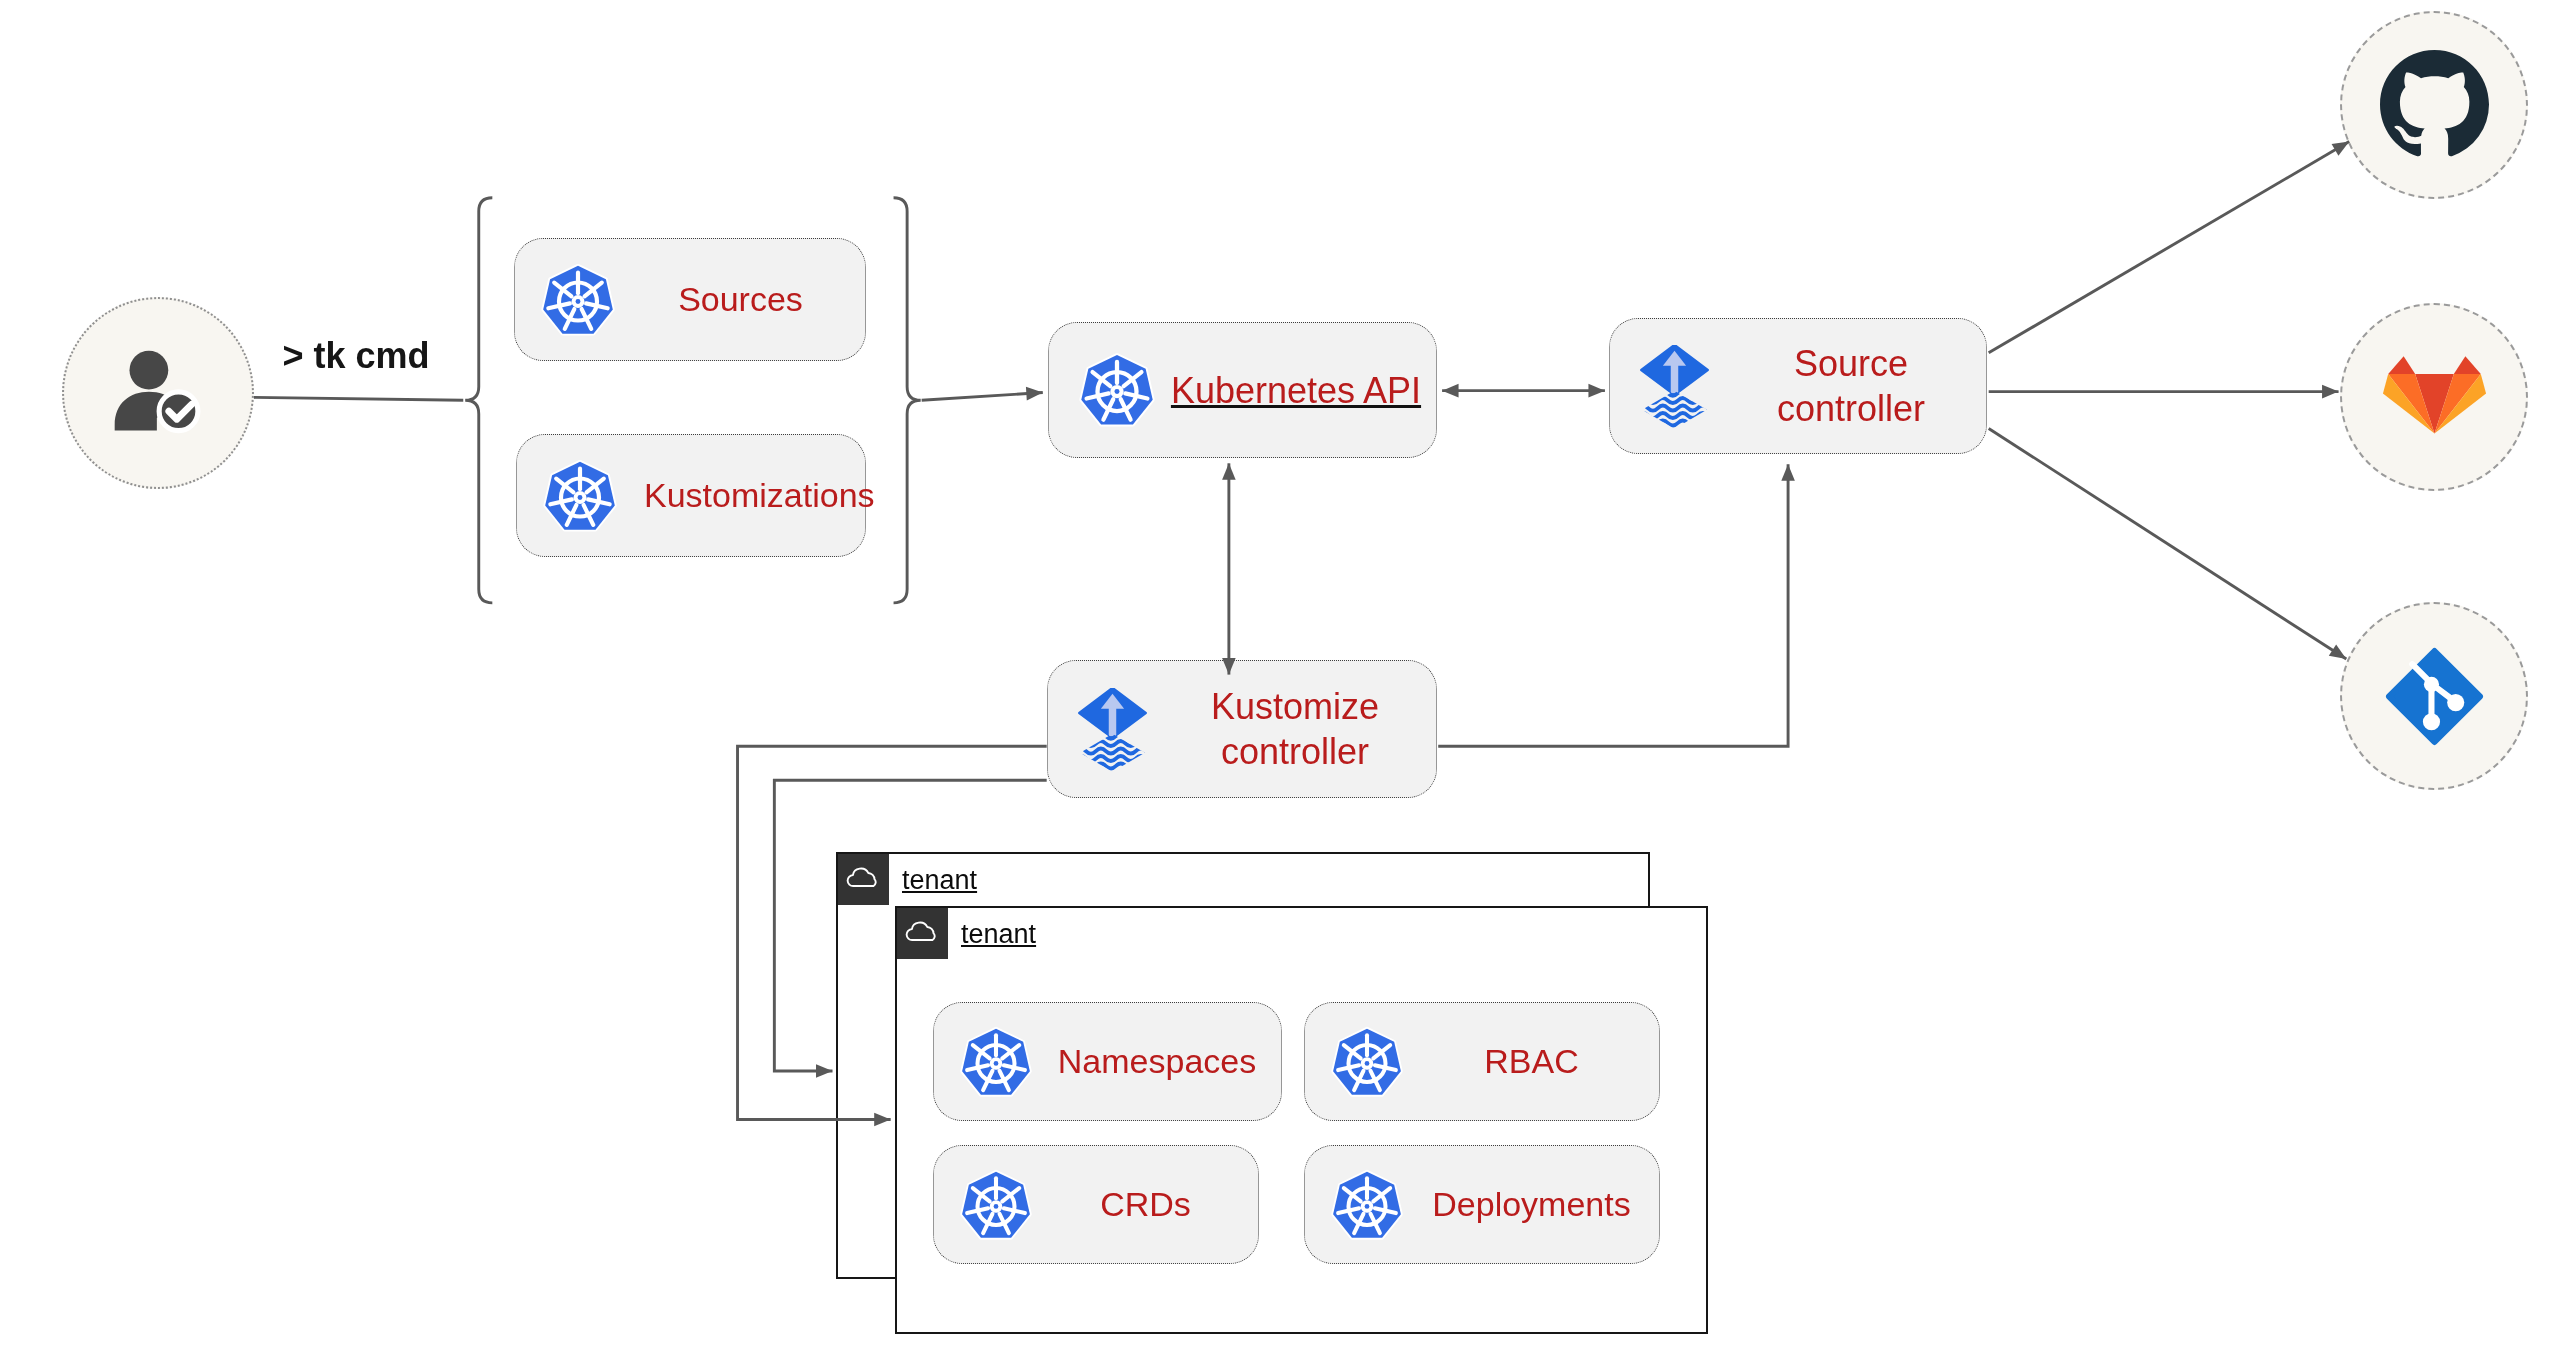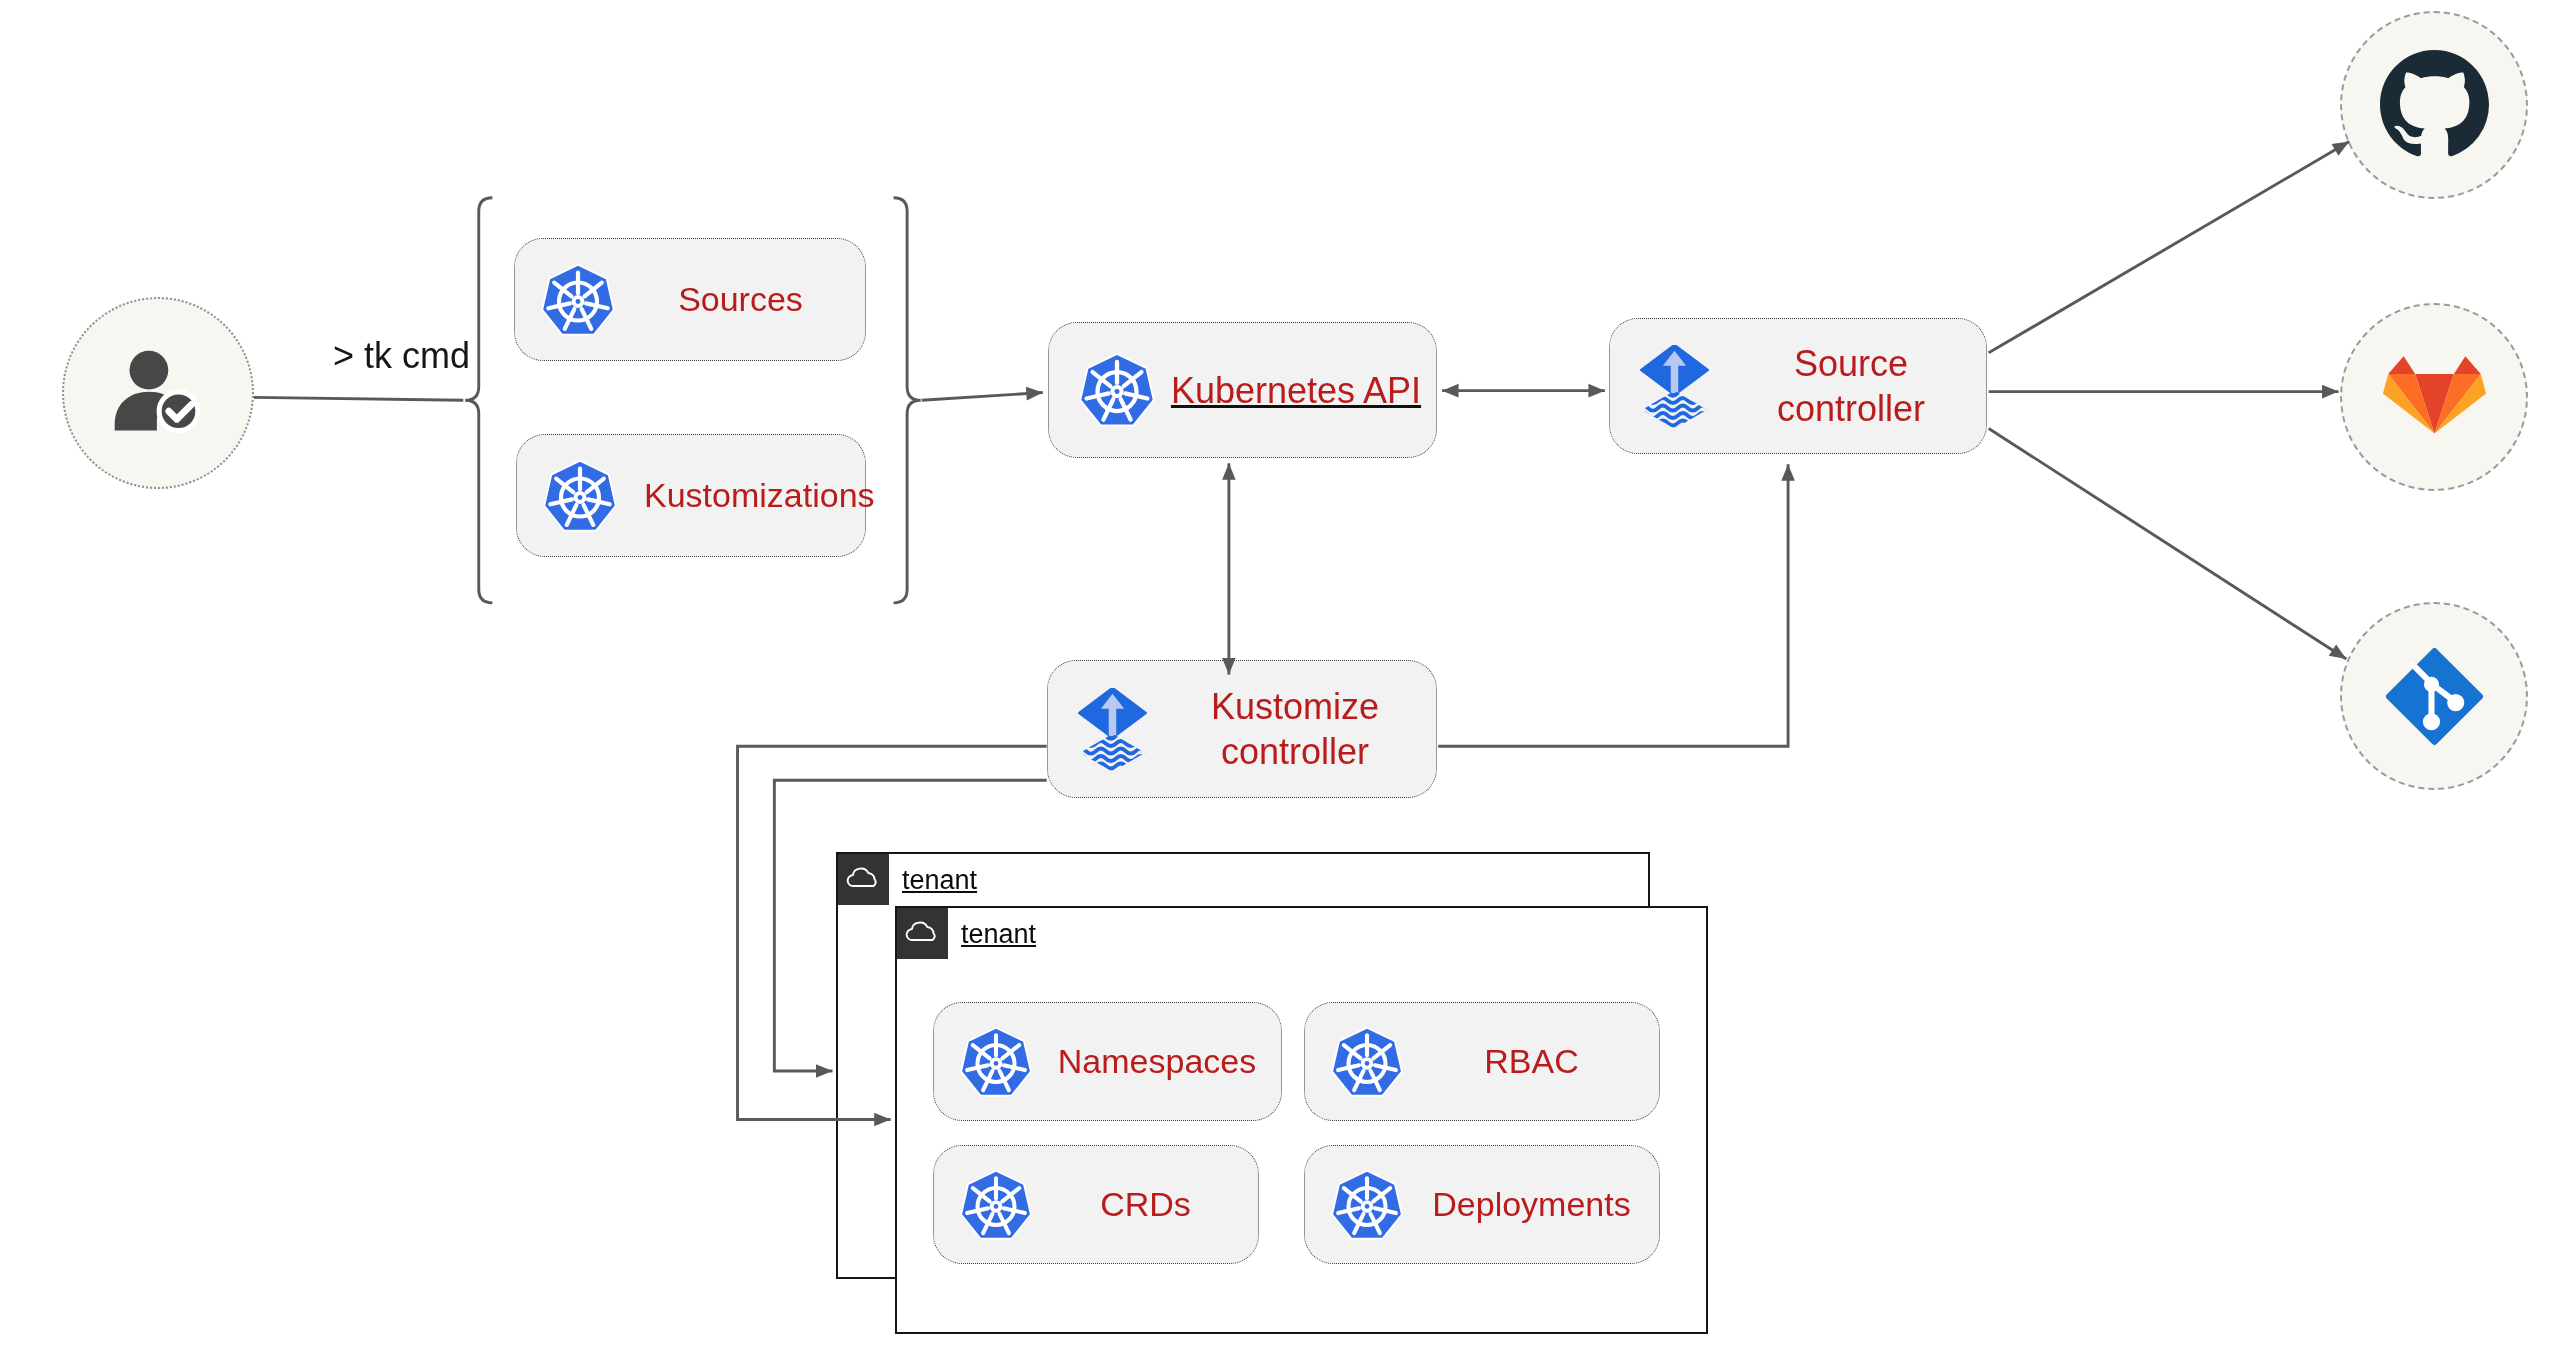--- a/index.html
+++ b/index.html
@@ -11,21 +11,21 @@
         border-radius:29px;display:flex;align-items:center;box-sizing:border-box;}
   .node .nlabel{flex:1;text-align:center;font-size:34px;color:#b91c1c;white-space:pre-line;line-height:1.25;}
   .node .icn{flex:0 0 auto;margin-left:25px;display:flex;align-items:center;}
 
   
   .circle{position:absolute;border-radius:50%;box-sizing:border-box;background:var(--circle-bg);
           display:flex;align-items:center;justify-content:center;}
   .circle.dots{border:2.9px dotted #8f8f8f;}
   .circle.dash{border:2.9px dashed #9a9a9a;}
 
-  .cmd-label{position:absolute;font-size:36px;color:#161616;text-align:right;}
+  .cmd-label{position:absolute;font-size:36px;color:#161616;text-align:center;font-weight:bold;}
 
   
   .tenant{position:absolute;background:#ffffff;border:2.9px solid #161616;box-sizing:border-box;}
   .tenant-tab{position:absolute;top:0;left:0;width:51px;height:51px;background:var(--tab-bg);
               display:flex;align-items:center;justify-content:center;}
   .tenant-label{position:absolute;left:64px;top:11px;font-size:27px;color:#0c0c0c;text-decoration:underline;}
 
   svg.overlay{position:absolute;left:0;top:0;z-index:60;pointer-events:none;}
   .wire{stroke:var(--connector);stroke-width:3;fill:none;}
   .z1{z-index:10}.z2{z-index:20}.z3{z-index:30}

